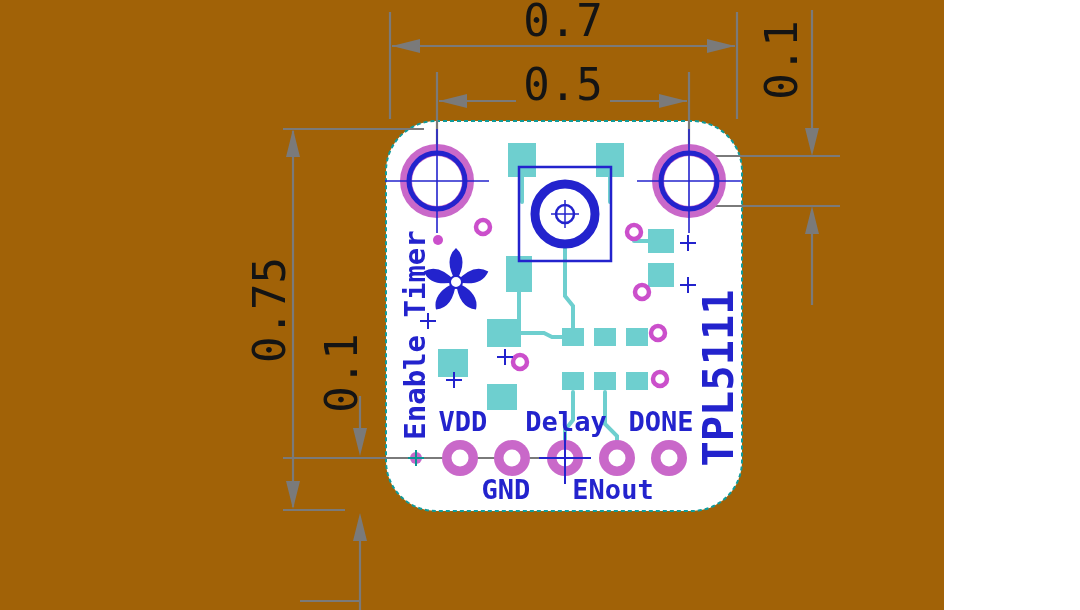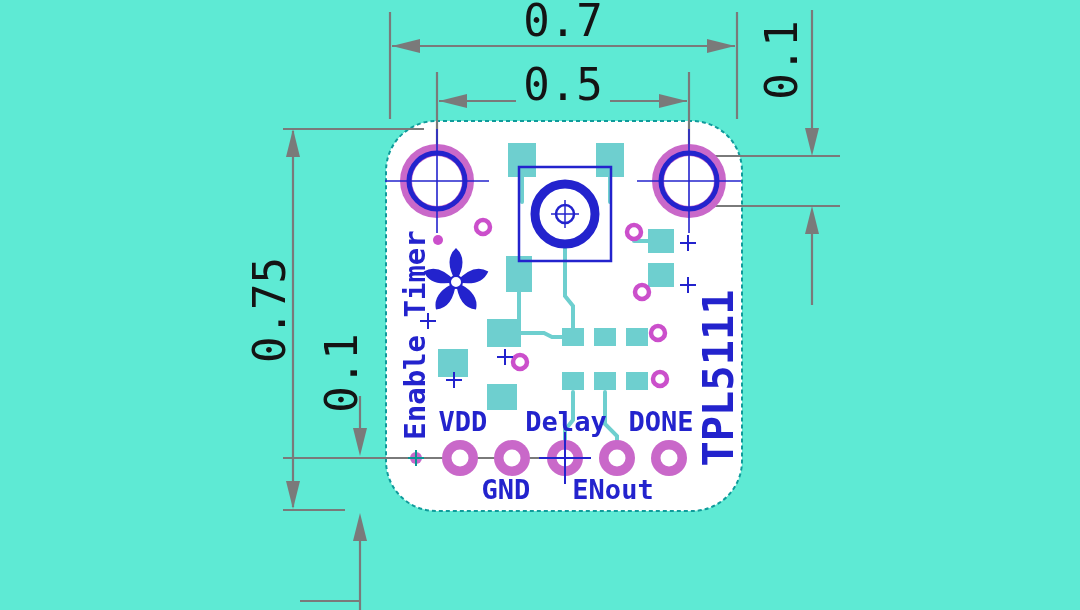--- a/index.html
+++ b/index.html
@@ -1,16 +1,16 @@
 <!DOCTYPE html>
 <html><head>
 <meta charset="utf-8">
 <style>
   html,body{margin:0;padding:0;background:#fff;}
-  .stage{position:relative;width:1080px;height:610px;background:#5eead4;overflow:hidden;
+  .stage{position:relative;width:944px;height:610px;background:#a16207;overflow:hidden;
          font-family:"DejaVu Sans Mono",monospace;}
   svg{display:block;}
   .dimline{stroke:#7a7a7a;stroke-width:2.2;fill:none;}
   .dimarrow{fill:#7a7a7a;stroke:none;}
   .dimtext{font-family:"DejaVu Sans Mono",monospace;font-size:44px;fill:#141414;}
   .outline{fill:#ffffff;stroke:#0f9b9b;stroke-width:2;stroke-dasharray:4 3;}
   .pad{fill:#6ecfcf;}
   .trace{stroke:#6ecfcf;stroke-width:4;fill:none;stroke-linecap:round;}
   .silkstroke{stroke:#2323cd;fill:none;}
   .silkfill{fill:#2323cd;stroke:none;}

